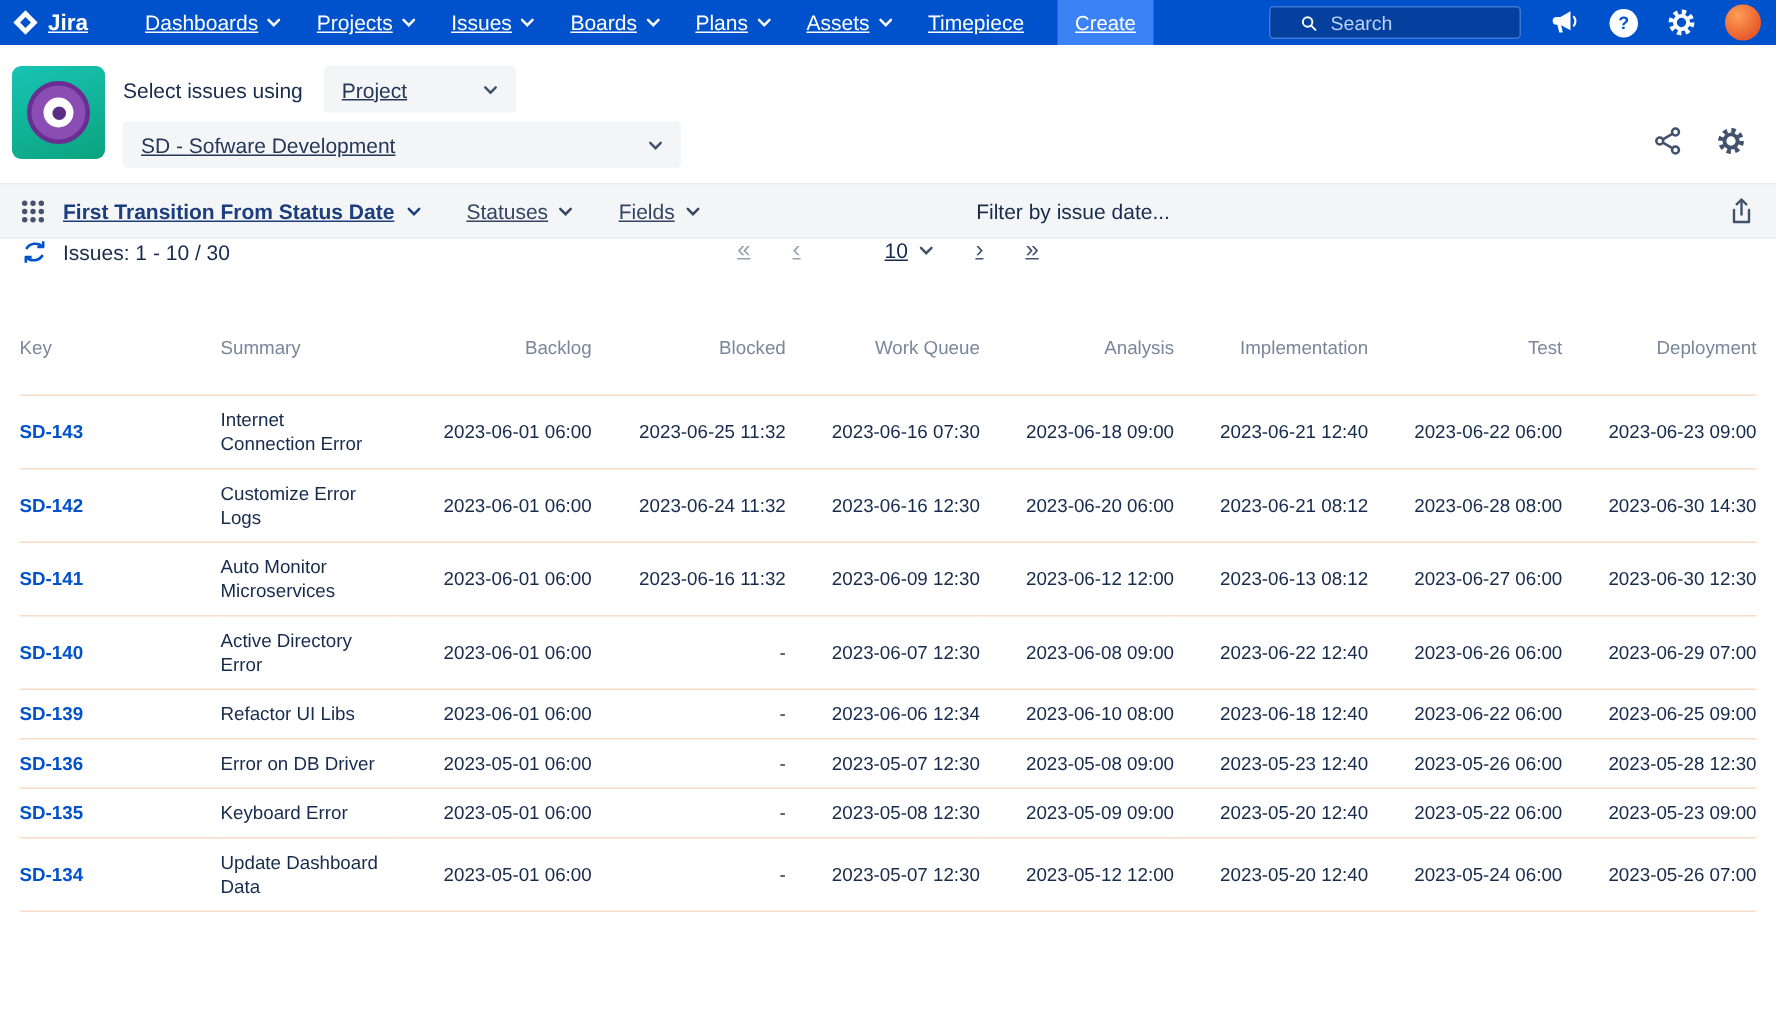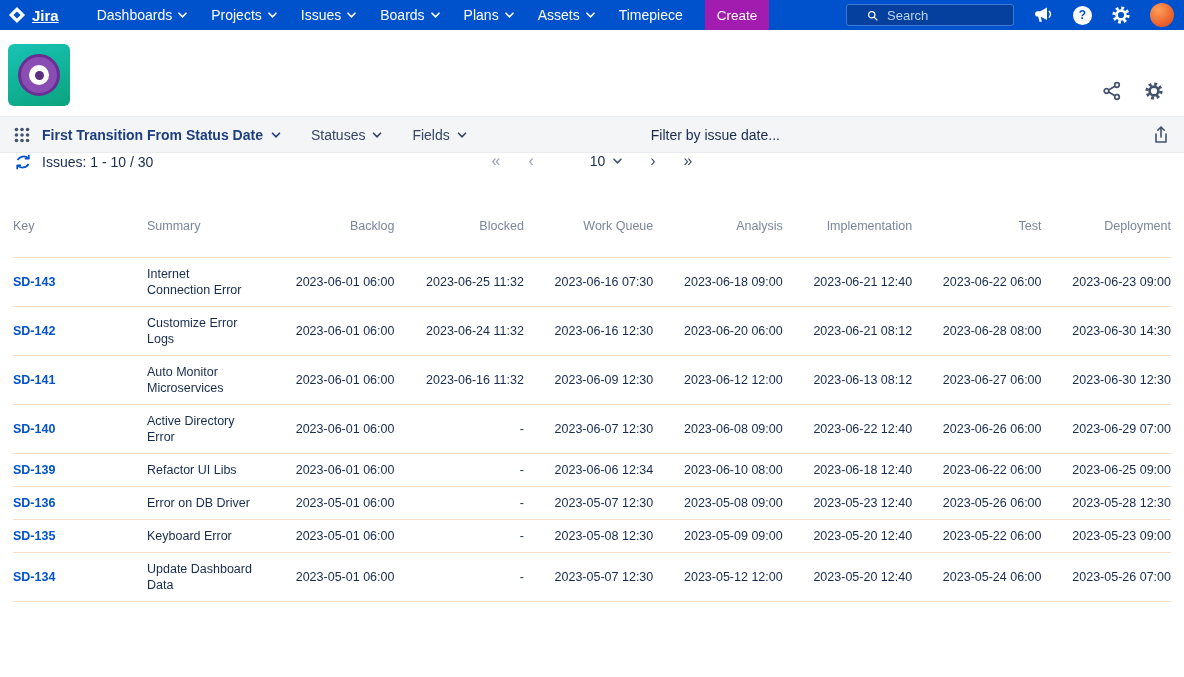--- a/index.html
+++ b/index.html
@@ -3,36 +3,36 @@
 <meta charset="utf-8">
 <style>
   * { box-sizing: border-box; }
   html, body { margin: 0; padding: 0; }
   body {
     width: 1184px; height: 677px; overflow: hidden;
     background: #fff; color: #172B4D;
     font-family: "Liberation Sans", "DejaVu Sans", sans-serif;
     font-size: 14px;
   }
-  button { font-family: inherit; cursor: pointer; background: none; border: none; padding: 0; }
+  button { font-family: inherit; cursor: pointer; background: none; border: none; padding: 0; text-decoration: underline; }
 
   
   .navbar {
     height: 30px; background: #0052CC; color: #fff;
     display: flex; align-items: center; padding: 0 10px 0 8px;
   }
   .brand { display: flex; align-items: center; gap: 6px; color: #fff; font-size: 15px; font-weight: 700; margin-right: 26px; }
   .nav-item {
     height: 30px; display: flex; align-items: center; gap: 6px;
     color: #fff; font-size: 14px; padding: 0 12px;
   }
   .chev { flex: none; }
   .create-btn {
     height: 30px; padding: 0 12px; margin-left: 10px;
-    background: #a21caf; color: #fff; font-size: 13.5px; font-weight: 500;
+    background: #3b82f6; color: #fff; font-size: 13.5px; font-weight: 500;
   }
   .nav-right { margin-left: auto; display: flex; align-items: center; gap: 19px; }
   .search {
     display: flex; align-items: center; gap: 7px;
     background: #05409E; border: 1px solid #3E77D4; border-radius: 3px;
     height: 22px; padding: 0 20px; width: 168px;
   }
   .search input { background: transparent; border: none; outline: none; color: #fff; font-size: 13px; width: 100%; }
   .search input::placeholder { color: #BCD3F5; }
   .icon-btn { display: flex; align-items: center; justify-content: center; color: #fff; }
@@ -201,20 +201,37 @@
 
 <section class="app-header">
   <div class="app-logo">
     <div class="creature">
       <div class="eye">
           <div class="pupil"></div>
         </div>
     </div>
   </div>
 
+  <div class="selector-rows">
+    <div class="selector-row1">
+      <span class="select-label">Select issues using</span>
+      <button class="gray-dd dd-source">
+        <span>Project</span>
+        <svg class="dd-chev" width="10" height="6" viewBox="0 0 9 6">
+            <path d="M1 1.2 4.5 4.8 8 1.2" fill="none" stroke="currentColor" stroke-width="1.6" stroke-linecap="round"></path>
+          </svg>
+      </button>
+    </div>
+    <button class="gray-dd dd-project">
+      <span>SD - Sofware Development</span>
+      <svg class="dd-chev" width="10" height="6" viewBox="0 0 9 6">
+          <path d="M1 1.2 4.5 4.8 8 1.2" fill="none" stroke="currentColor" stroke-width="1.6" stroke-linecap="round"></path>
+        </svg>
+    </button>
+  </div>
 
   <div class="app-header-icons">
     <button class="icon-btn" style="color:#42526E">
       <svg width="20" height="20" viewBox="0 0 20 20" fill="none" stroke="#42526E" stroke-width="1.7">
         <circle cx="15" cy="4" r="2.3"></circle>
           <circle cx="4.5" cy="10" r="2.3"></circle>
           <circle cx="15" cy="16" r="2.3"></circle>
         <path d="M6.6 8.9 12.9 5.2M6.6 11.1l6.3 3.7"></path>
       </svg>
     </button>

